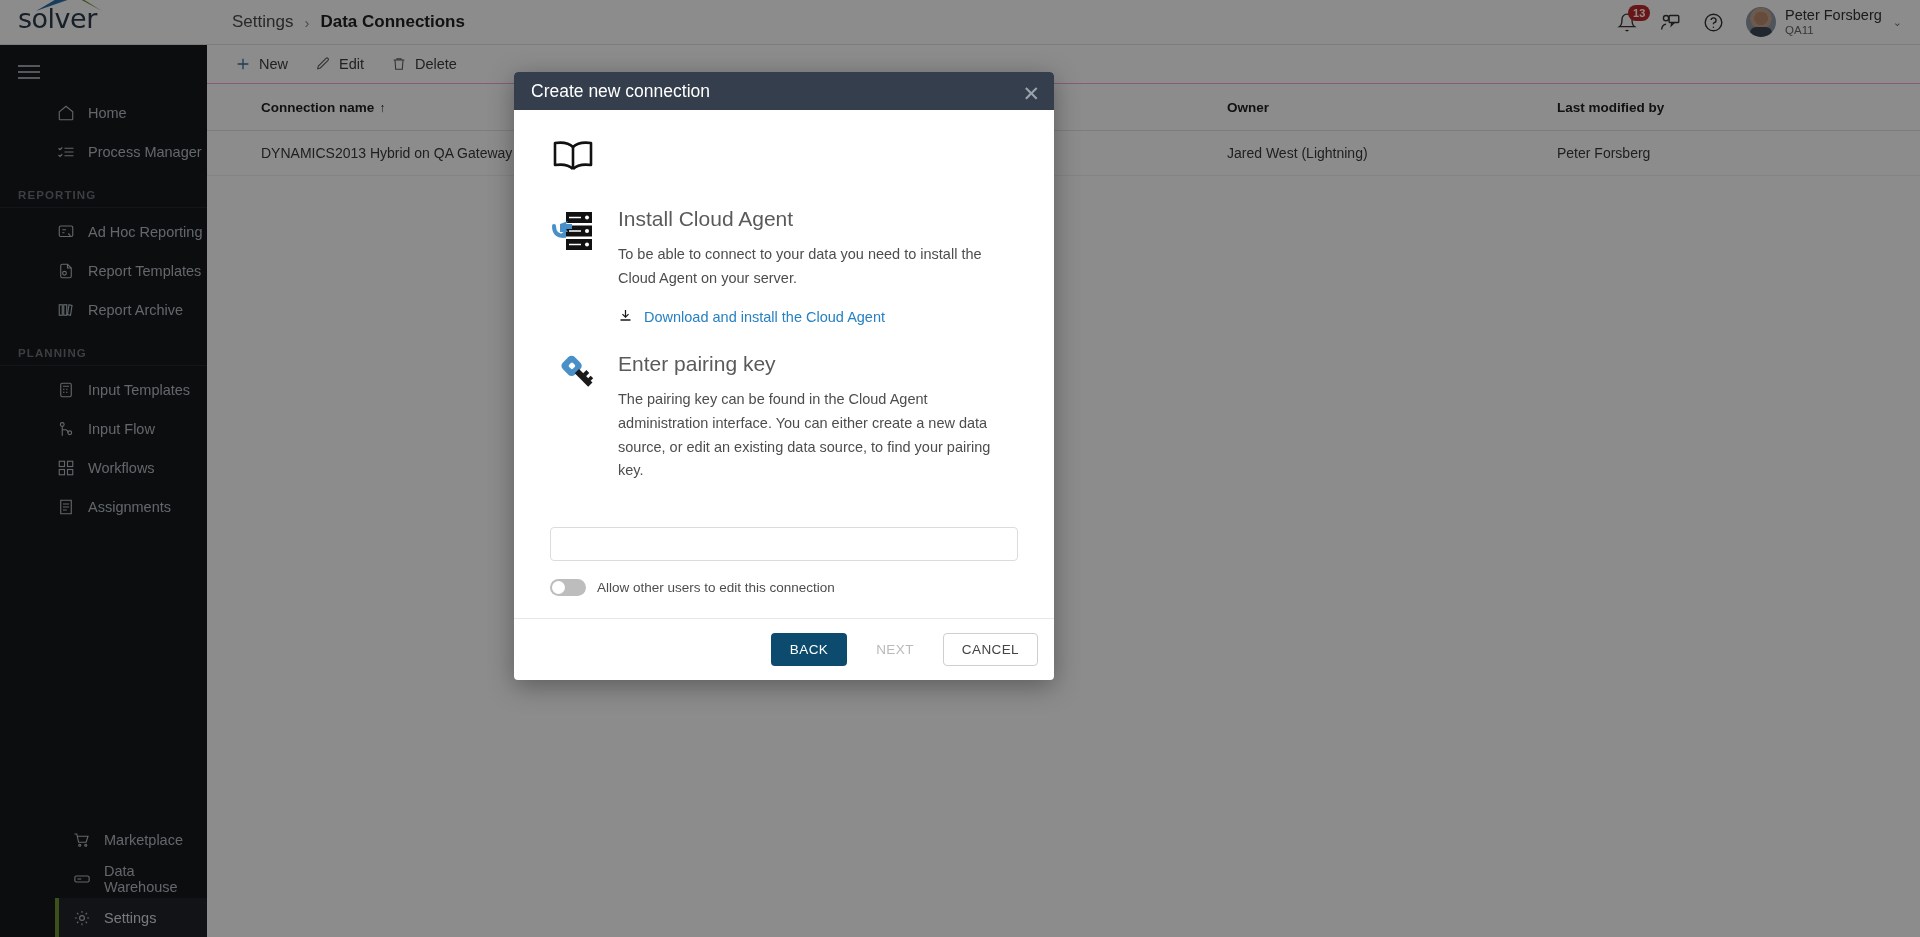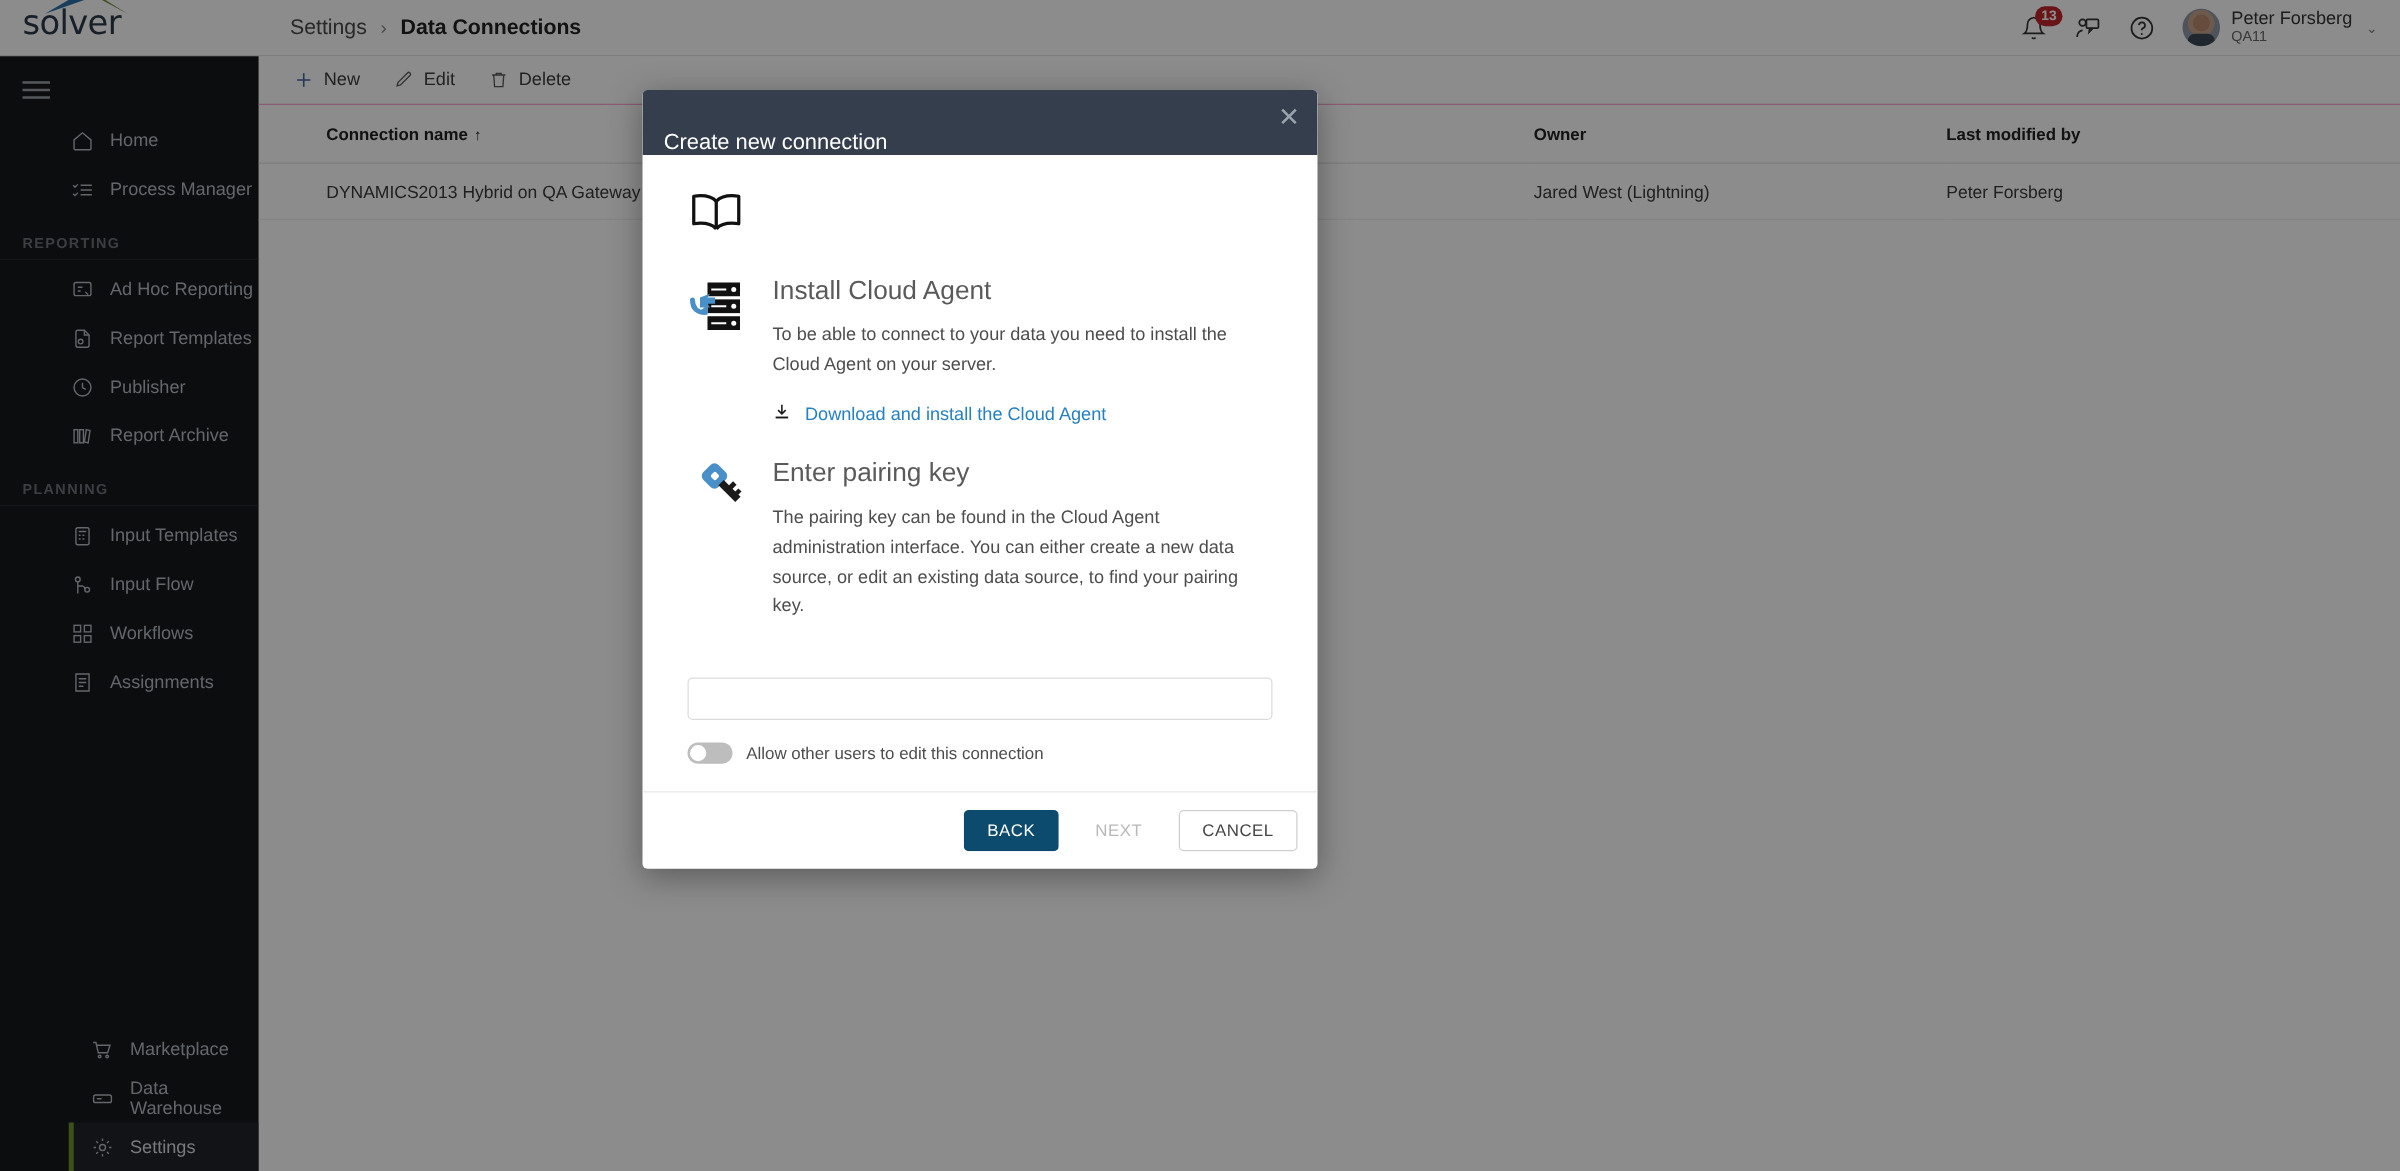--- a/index.html
+++ b/index.html
@@ -112,21 +112,21 @@
   
   .overlay { position: absolute; inset: 0; background: rgba(0,0,0,0.45); }
 
   
   .modal {
     position: absolute; left: 514px; top: 72px; width: 540px;
     background: #fff; border-radius: 4px; overflow: hidden;
     box-shadow: 0 6px 26px rgba(0,0,0,.35);
   }
   .modal-head {
-    background: #343e4c; height: 52px; display: flex; align-items: flex-end;
+    background: #343e4c; height: 38px; display: flex; align-items: center;
     padding: 0 16px 0 17px; position: relative;
   }
   .modal-title { color: #fff; font-size: 17.5px; }
   .modal-close {
     position: absolute; right: 14px; top: 12px; color: #9aa3ad;
     font-size: 21px; line-height: 1; cursor: pointer; font-family: "DejaVu Sans", sans-serif;
   }
   .modal-body { padding: 26px 36px 22px 36px; }
 
   .row-ico { display: flex; gap: 22px; }
@@ -275,29 +275,20 @@
       </div>
       <div class="nav-item">
         <span class="ico">
           <svg width="18" height="18" viewBox="0 0 24 24" fill="none" stroke="currentColor" stroke-width="1.5">
               <path d="M14 3H7a2 2 0 0 0-2 2v14a2 2 0 0 0 2 2h10a2 2 0 0 0 2-2V8z"></path>
               <path d="M14 3v5h5"></path>
               <circle cx="10" cy="15" r="2.5"></circle>
             </svg>
         </span>
         <span>Report Templates</span>
-      </div>
-      <div class="nav-item">
-        <span class="ico">
-          <svg width="18" height="18" viewBox="0 0 24 24" fill="none" stroke="currentColor" stroke-width="1.5">
-              <circle cx="12" cy="12" r="9"></circle>
-              <path d="M12 7v5l3.5 2"></path>
-            </svg>
-        </span>
-        <span>Publisher</span>
       </div>
       <div class="nav-item">
         <span class="ico">
           <svg width="18" height="18" viewBox="0 0 24 24" fill="none" stroke="currentColor" stroke-width="1.5">
               <rect x="3" y="5" width="4" height="14"></rect>
               <rect x="9" y="5" width="4" height="14"></rect>
               <path d="M16 5l4 1-2 13-4-1z"></path>
             </svg>
         </span>
         <span>Report Archive</span>

